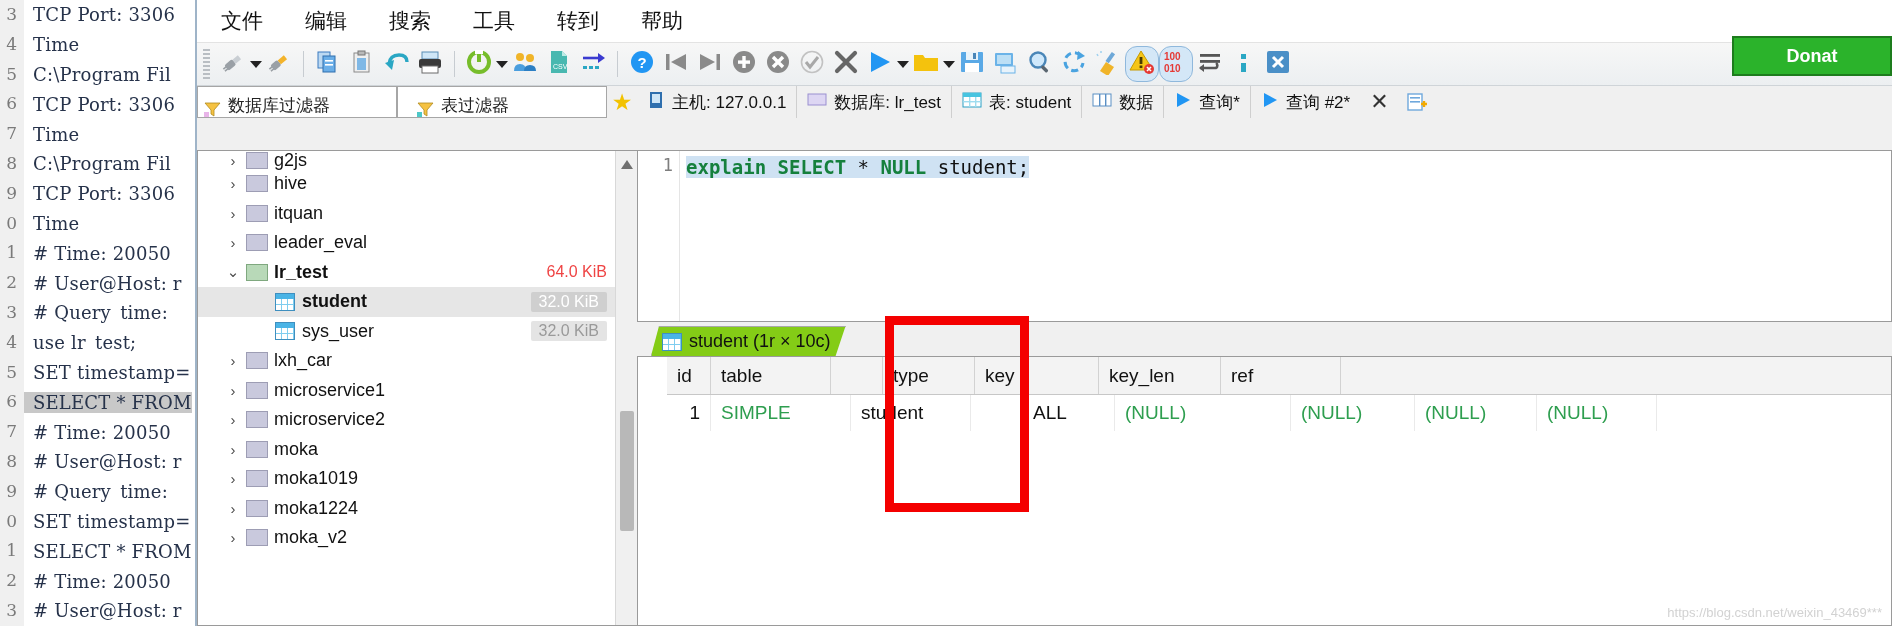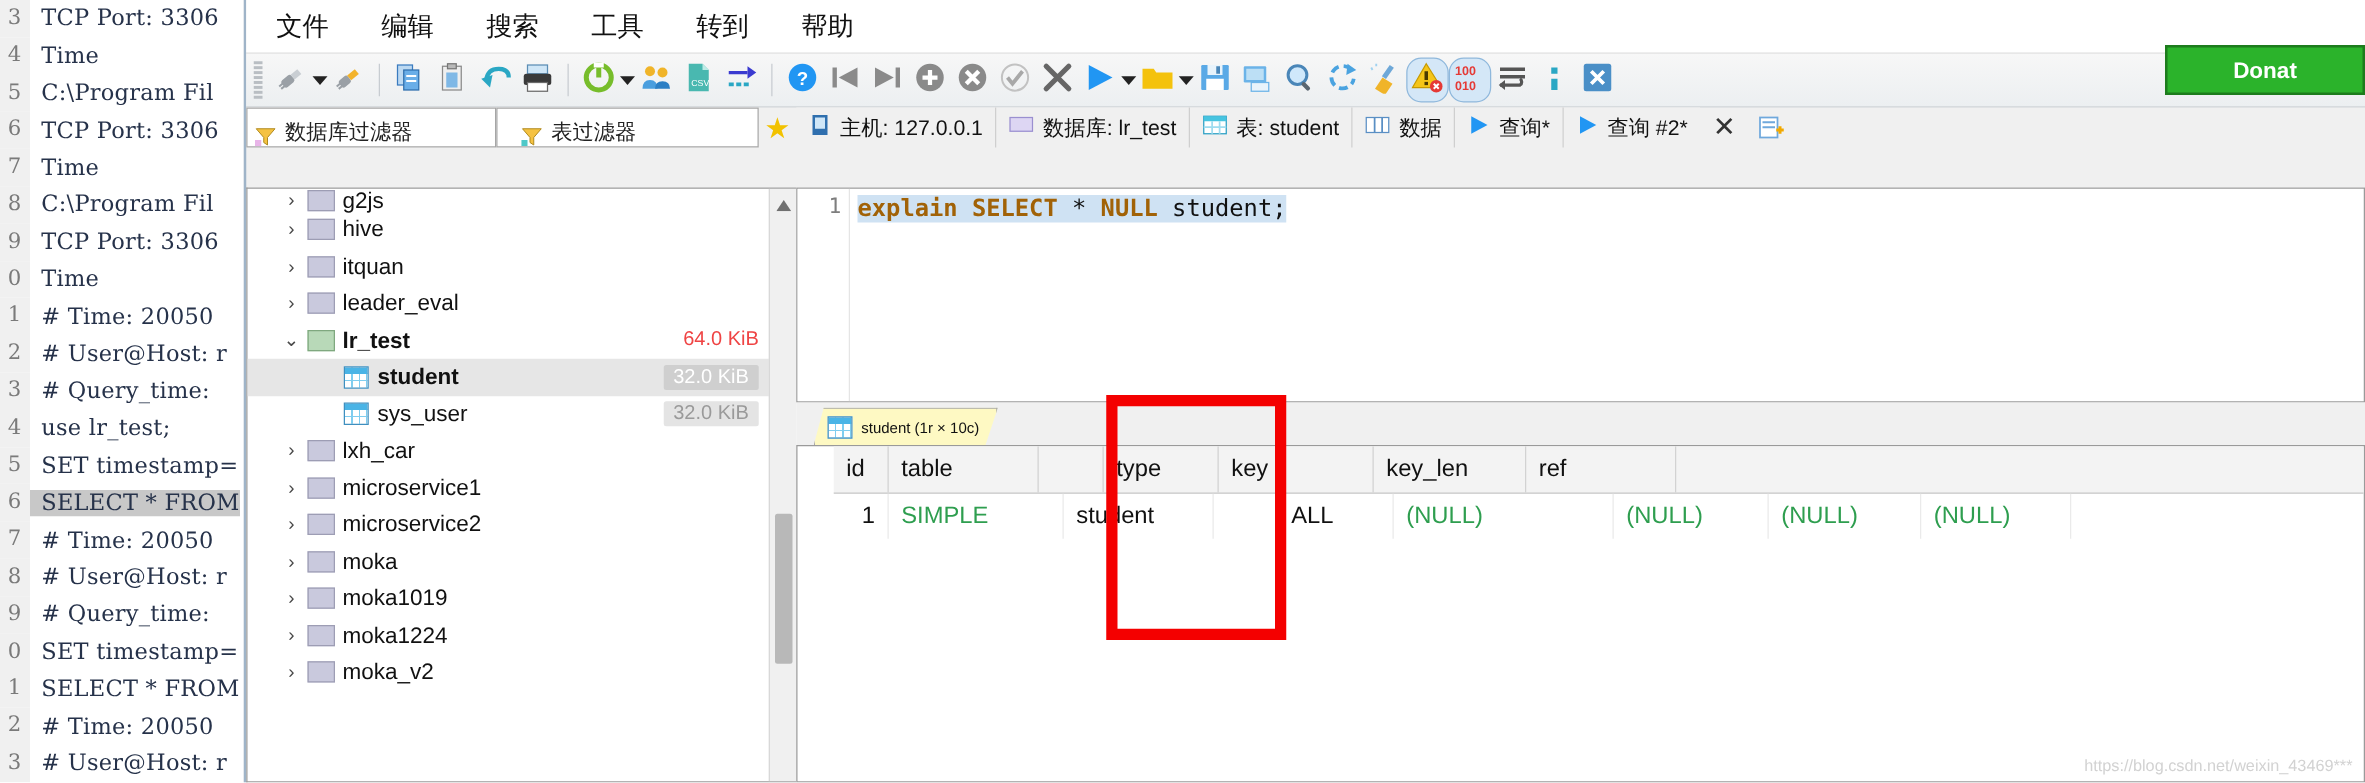--- a/index.html
+++ b/index.html
@@ -90,29 +90,29 @@
   
   #right { flex:1; display:flex; flex-direction:column; background:#fff; position:relative; }
   #sqlpane { height:172px; background:#fff; border:1px solid #9a9a9a; position:relative; overflow:hidden; }
   .sqlgutter { position:absolute; left:0; top:0; width:42px; bottom:0; background:#fff;
                border-right:1px solid #e5e5e5; }
   .sqlgutter .g { text-align:right; padding-right:6px; font-family:"DejaVu Sans Mono", monospace;
                   font-size:17px; color:#7e7e7e; line-height:28px; }
   .sqlline { position:absolute; left:48px; top:2px; font-family:"DejaVu Sans Mono", monospace;
              font-size:19px; line-height:28px; white-space:pre; }
   .sqlsel { background:#cfe2f3; }
-  .kw { color:#a16207; font-weight:bold; }
+  .kw { color:#15803d; font-weight:bold; }
   .id { color:#111; }
 
   
   #resultwrap { flex:1; background:#f0f0f0; position:relative; }
   #rtabs { height:34px; display:flex; align-items:flex-end; padding-left:14px; }
   .rtab { height:30px; display:flex; align-items:center; gap:7px; padding:0 14px 0 10px;
-          background:#fef9c3; border:1px solid #a8a8a8; border-bottom:none;
-          border-radius:0; font-size:12px; color:#111;
+          background:#84cc16; border:1px solid #a8a8a8; border-bottom:none;
+          border-radius:0; font-size:18px; color:#111;
           clip-path: polygon(8px 0, 100% 0, calc(100% - 10px) 100%, 0 100%); }
   #grid { position:absolute; left:0; right:0; top:34px; bottom:0; background:#fff;
           border:1px solid #9a9a9a; overflow:hidden;padding-left:29px; }
   .ghead { display:flex; height:38px; background:#f3f3f3; border-bottom:1px solid #c7c7c7; }
   .gh { border-right:1px solid #d2d2d2; display:flex; align-items:center; padding:0 10px;
         font-size:19px; color:#111; }
   .grow { display:flex; height:36px; }
   .gc { border-right:1px solid #eaeaea; display:flex; align-items:center; padding:0 10px;
         font-size:19px; }
   .gnull { color:#2e9e4f; }

